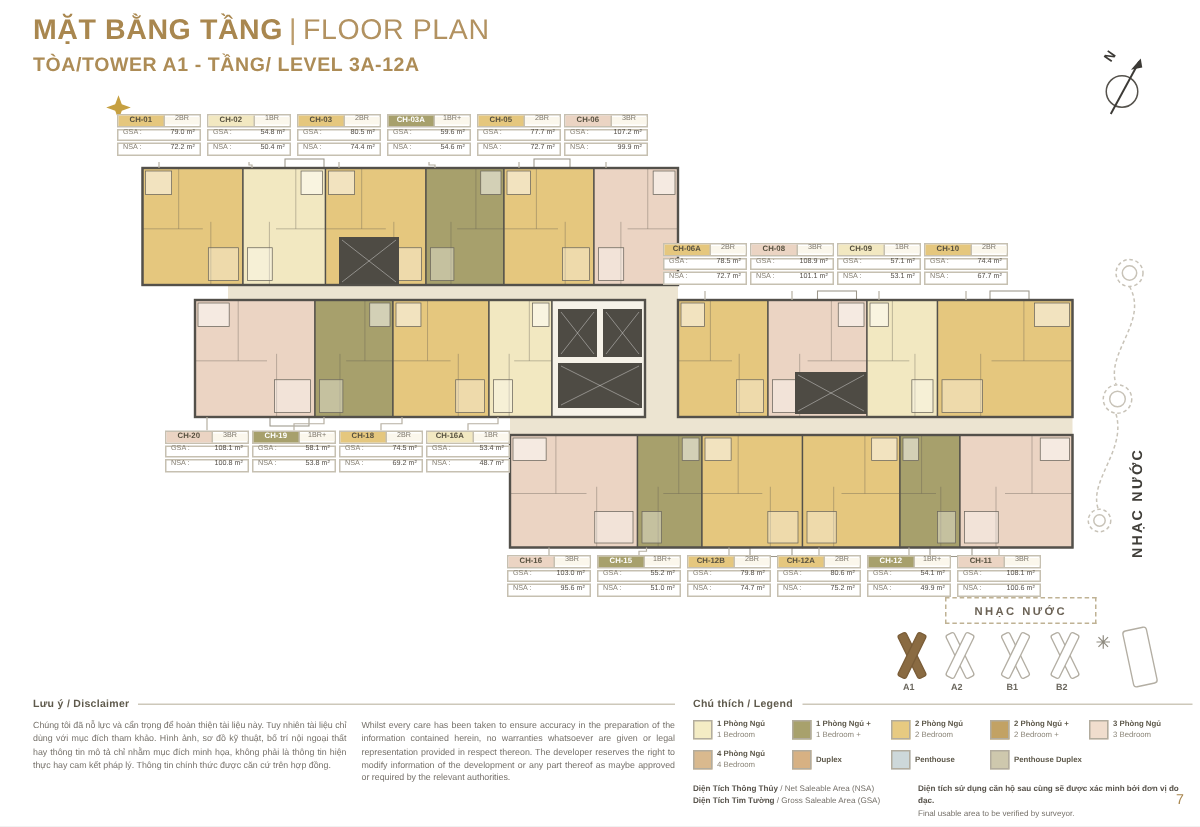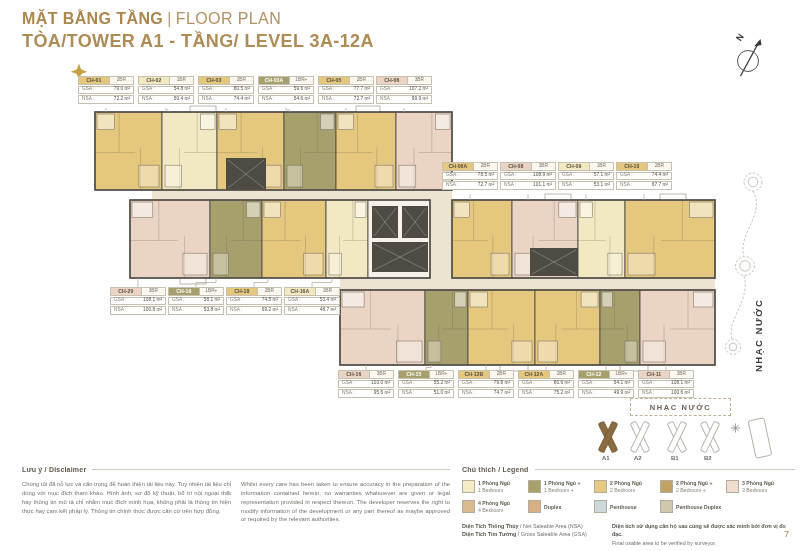--- a/index.html
+++ b/index.html
@@ -1,23 +1,23 @@
 <!DOCTYPE html>
 <html><head>
 <meta charset="utf-8">
 <style>
   html,body{margin:0;padding:0;background:#e8e8e8;}
   .page{position:relative;width:800px;height:551px;background:#ffffff;overflow:hidden;
         font-family:"Liberation Sans","DejaVu Sans",sans-serif;margin:0 auto;}
   
   .hdr{position:absolute;left:22px;top:10px;color:#ab8a52;}
-  .hdr h1{margin:0;font-size:16px;font-weight:bold;letter-spacing:.4px;color:#a9874f;}
+  .hdr h1{margin:0;font-size:19px;font-weight:bold;letter-spacing:.4px;color:#a9874f;}
   .hdr h1 .sep{font-weight:normal;color:#bb9c6b;padding:0 4px;}
   .hdr h1 .en{font-weight:normal;color:#b29261;}
-  .hdr h2{margin:3px 0 0 0;font-size:18px;font-weight:bold;letter-spacing:.4px;color:#ad8c56;}
+  .hdr h2{margin:3px 0 0 0;font-size:13px;font-weight:bold;letter-spacing:.4px;color:#ad8c56;}
   
   #plan-svg{position:absolute;left:0;top:0;}
   
   .ubox{position:absolute;width:56px;display:flex;flex-direction:column;gap:1px;font-size:5px;line-height:1;}
   .ur{display:flex;border:0.5px solid #c6c0b1;background:#fff;height:8.6px;align-items:center;box-sizing:border-box;}
   .ur .uid{width:55%;height:100%;display:flex;align-items:center;justify-content:center;
            font-weight:bold;font-size:5.2px;color:#56503f;border-right:0.5px solid #c6c0b1;}
   .ur .utype{flex:1;text-align:center;background:#fbf7ec;color:#7c766a;font-size:4.8px;}
   .ur .ul{padding-left:3px;color:#837d70;width:44%;font-size:4.8px;}
   .ur .uv{flex:1;text-align:right;padding-right:3px;color:#56514a;font-size:4.8px;}

